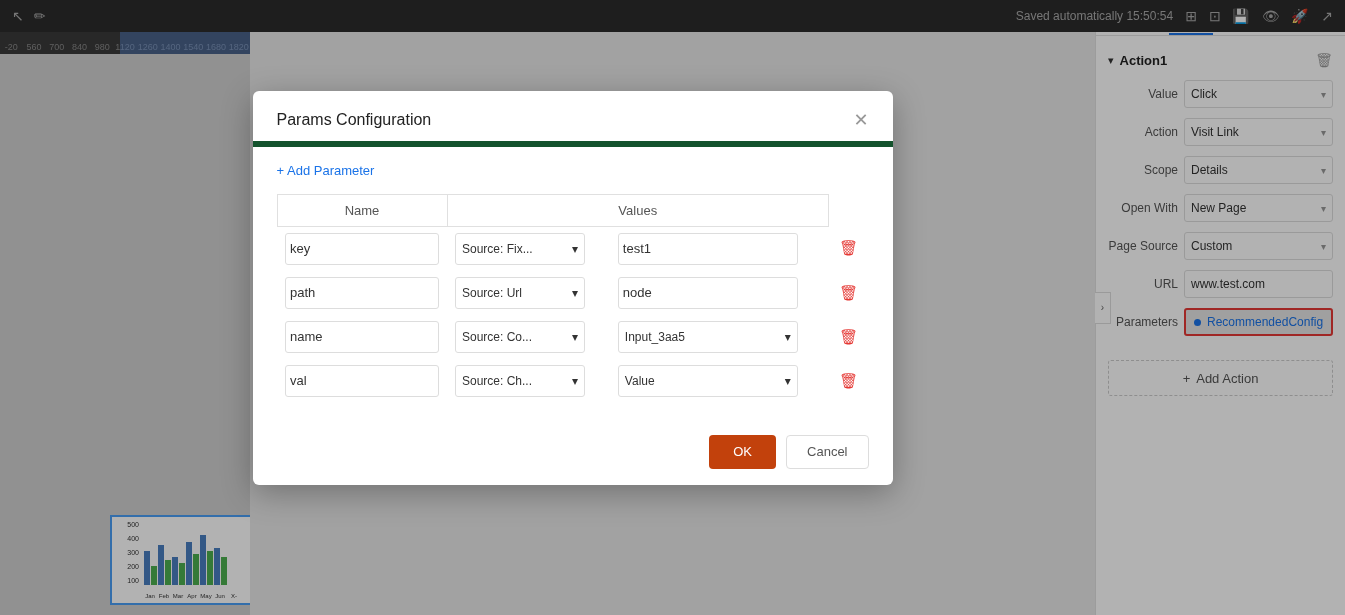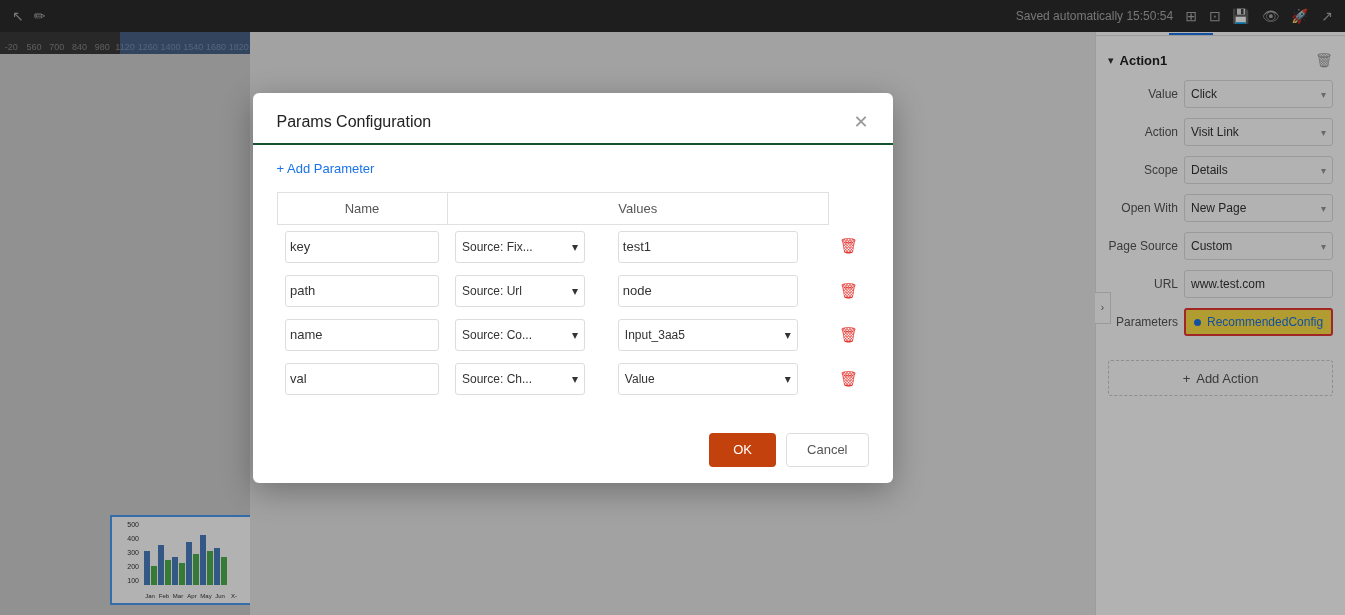--- a/index.html
+++ b/index.html
@@ -166,21 +166,21 @@
       align-items: center;
       margin-bottom: 10px;
       gap: 6px;
     }
     .params-label { width: 70px; font-size: 12px; color: #555; text-align: right; flex-shrink: 0; }
     .params-value {
       flex: 1;
       height: 28px;
       border: 2px solid #e53935;
       border-radius: 3px;
-      background: #fde047;
+      background: #e5e5e5;
       font-size: 12px;
       padding: 0 8px;
       display: flex;
       align-items: center;
       gap: 6px;
       cursor: pointer;
     }
     .params-dot { width: 7px; height: 7px; border-radius: 50%; background: #1a73e8; flex-shrink: 0; }
     .params-text { color: #1a73e8; font-size: 12px; }
 
@@ -236,21 +236,21 @@
       width: 640px;
       max-height: 520px;
       overflow: hidden;
       position: relative;
       margin-left: -200px;
       margin-top: -40px;
     }
 
     .modal-header {
       padding: 20px 24px 12px;
-      border-bottom: 2px solid #14532d;
+      border-bottom: 6px solid #14532d;
       display: flex;
       align-items: center;
       justify-content: space-between;
     }
     .modal-title { font-size: 16px; font-weight: 500; color: #222; }
     .modal-close { color: #999; cursor: pointer; font-size: 18px; line-height: 1; }
 
     .modal-body { padding: 16px 24px; }
 
     .add-param-link {

